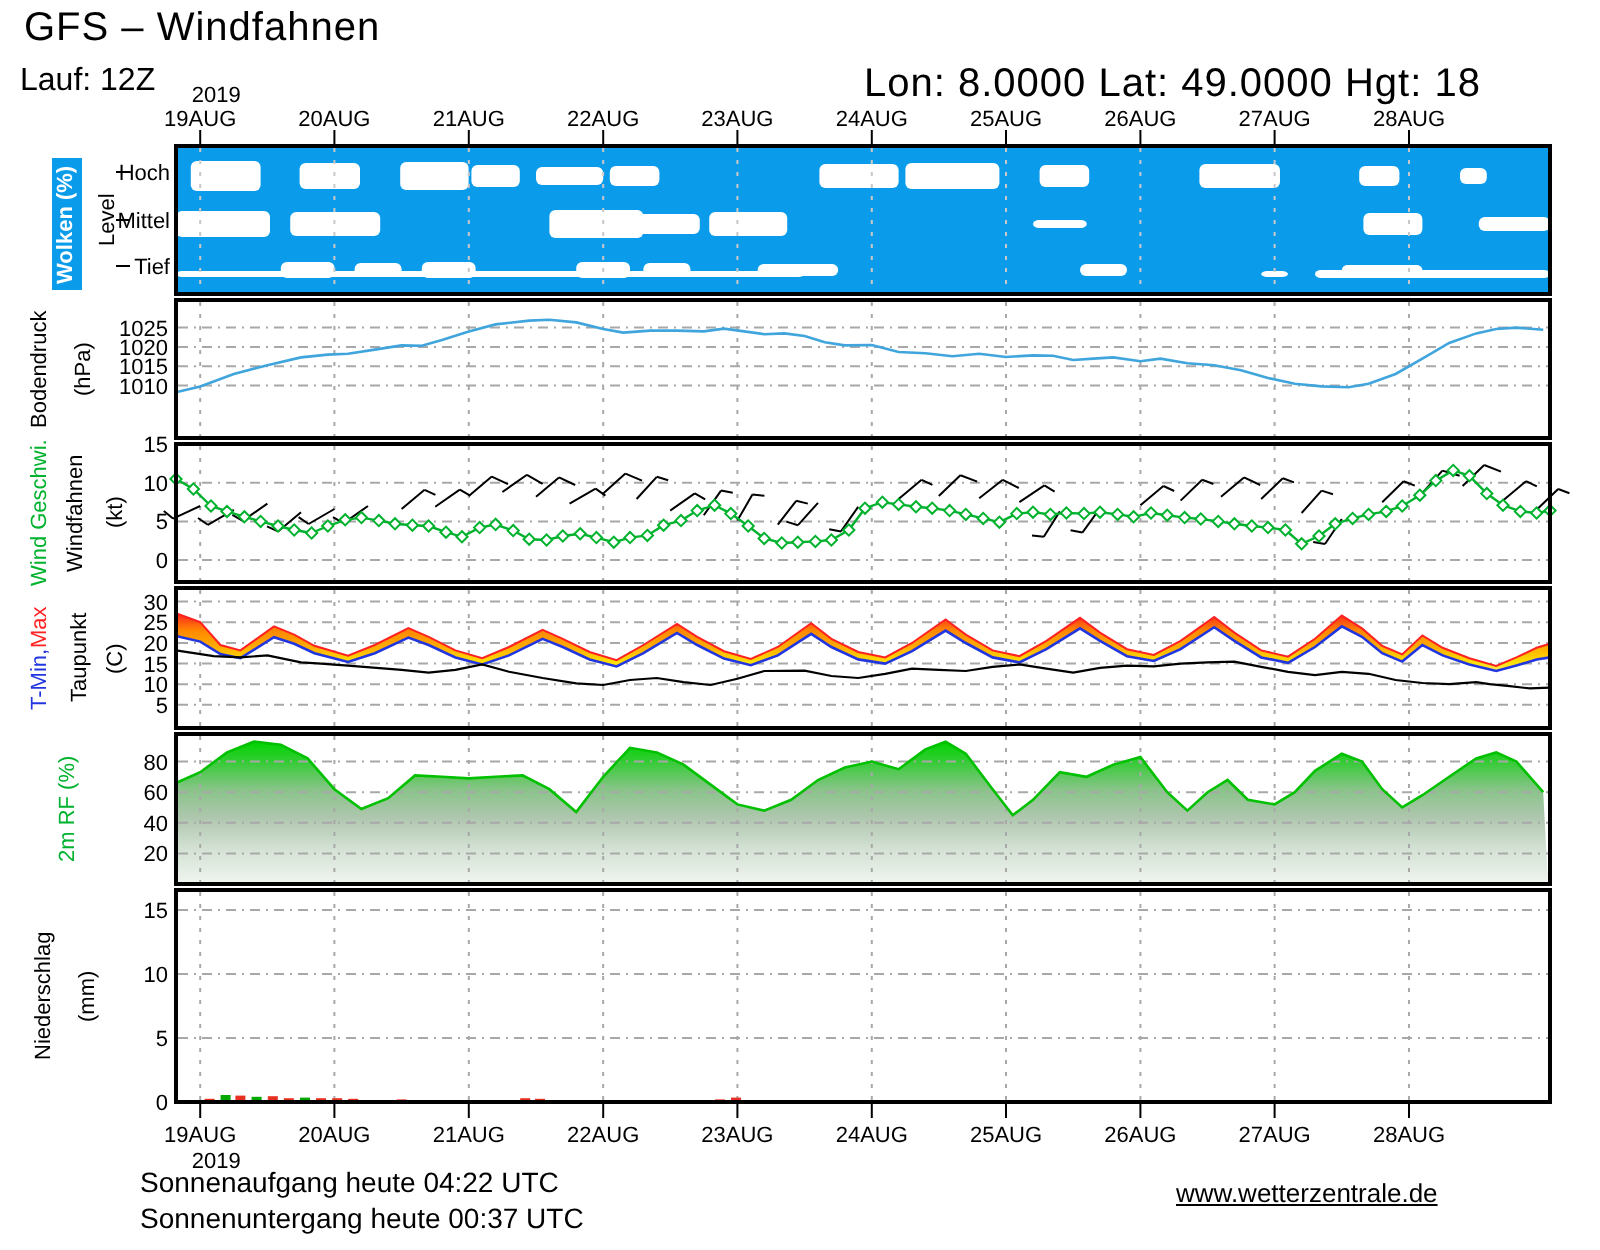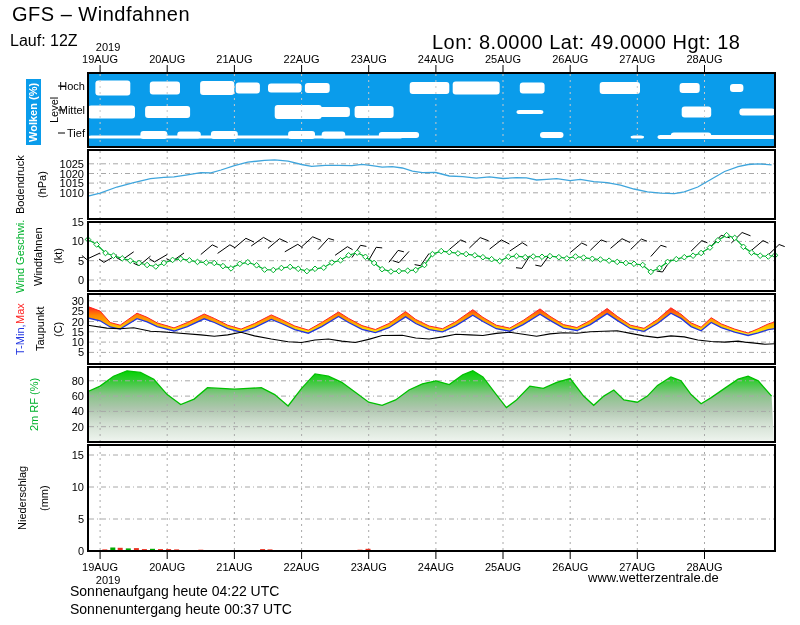--- a/index.html
+++ b/index.html
@@ -417,13 +417,13 @@
 <div class="vlabel" style="left:34px;top:294px;height:70px;">Taupunkt</div>
 <div class="vlabel" style="left:52px;top:294px;height:70px;">(C)</div>
 
 <div class="vlabel" style="left:28px;top:367px;height:75px;color:#00b22d;">2m RF (%)</div>
 
 <div class="vlabel" style="left:16px;top:445px;height:106px;">Niederschlag</div>
 <div class="vlabel" style="left:38px;top:445px;height:106px;">(mm)</div>
 
 <div class="abs foot" style="left:70px;top:583px;">Sonnenaufgang heute 04:22 UTC</div>
 <div class="abs foot" style="left:70px;top:601px;">Sonnenuntergang heute 00:37 UTC</div>
-<div class="abs site" style="left:588px;top:570px;">www.wetterzentrale.de</div>
+<div class="abs site" style="left:588px;top:589px;text-decoration:underline;">www.wetterzentrale.de</div>
 
 </body></html>

